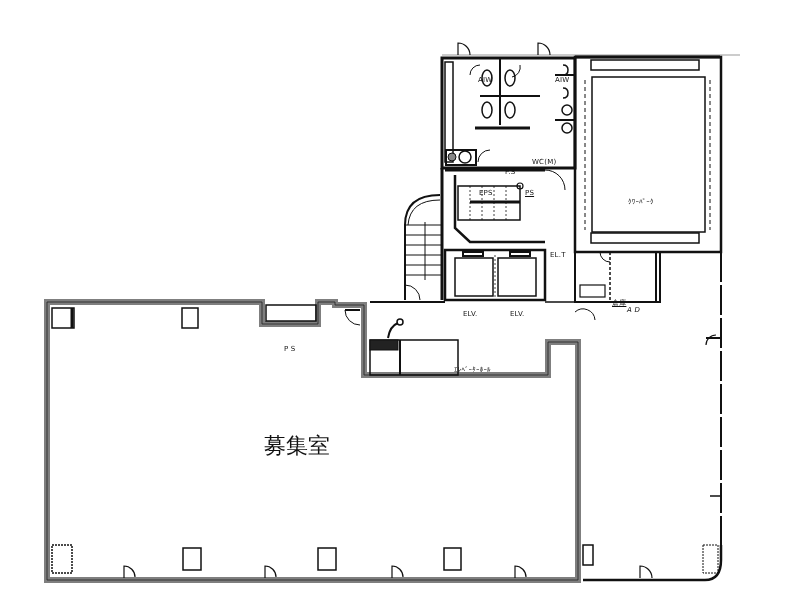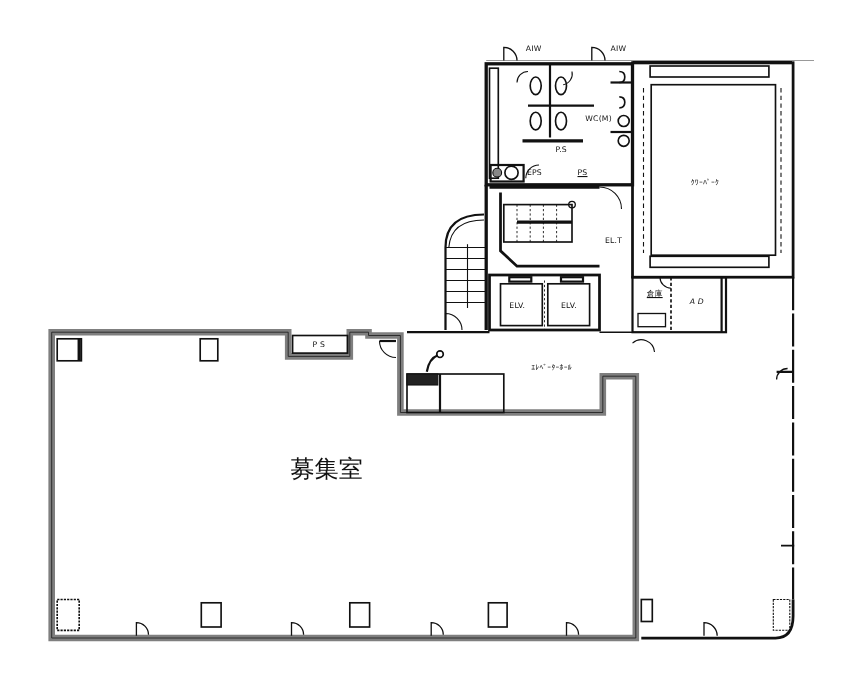--- a/index.html
+++ b/index.html
@@ -1,19 +1,19 @@
 <!DOCTYPE html>
 <html><head>
 <meta charset="utf-8">
 <style>
   html, body { margin: 0; padding: 0; background: #ffffff; }
   body { width: 787px; height: 615px; position: relative; overflow: hidden; font-family: "DejaVu Sans", sans-serif; }
   #plan { position: absolute; left: 0; top: 0; width: 787px; height: 615px; }
   .lbl { position: absolute; color: #111; white-space: nowrap; }
-  .lbl-small { font-size: 7px; font-family: "DejaVu Sans", sans-serif; letter-spacing: 0.2px; }
+  .lbl-small { font-size: 7px; font-family: "DejaVu Sans", sans-serif; letter-spacing: 0.2px; margin-top: 36px; }
   .lbl-main { font-size: 22px; font-family: "DejaVu Sans", sans-serif; color: #111; }
 </style>
 </head>
 <body>
 
 <svg id="plan" viewBox="0 0 787 615" xmlns="http://www.w3.org/2000/svg">
 
   <rect x="0" y="0" width="787" height="615" fill="#ffffff"></rect>
 
   <g stroke="#111" fill="none">
@@ -141,28 +141,28 @@
     <path d="M345,310 a15,15 0 0,0 15,15" stroke-width="1"></path>
     <line x1="345" y1="310" x2="360" y2="310" stroke-width="2"></line>
     <rect x="370" y="340" width="88" height="35" stroke-width="1.5"></rect>
     <rect x="370" y="340" width="28" height="10" fill="#222" stroke-width="1"></rect>
     <line x1="400" y1="340" x2="400" y2="375" stroke-width="2"></line>
     <path d="M388,338 q2,-12 10,-15" stroke-width="2"></path>
     <circle cx="400" cy="322" r="3" stroke-width="1.5"></circle>
   </g>
 </svg>
 
-<div class="lbl lbl-main" style="left:264px; top:412px;">募集室</div>
+<div class="lbl lbl-main" style="left:264px; top:431px;">募集室</div>
 
 <div class="lbl lbl-small" style="left:628px; top:162px;">ｸﾜｰﾊﾟｰｸ</div>
 <div class="lbl lbl-small" style="left:463px; top:274px;">ELV.</div>
 <div class="lbl lbl-small" style="left:510px; top:274px;">ELV.</div>
-<div class="lbl lbl-small" style="left:483px; top:330px;">ｴﾚﾍﾞｰﾀｰﾎｰﾙ</div>
+<div class="lbl lbl-small" style="left:454px; top:330px;">ｴﾚﾍﾞｰﾀｰﾎｰﾙ</div>
 <div class="lbl lbl-small" style="left:284px; top:309px;">P S</div>
-<div class="lbl lbl-small" style="left:532px; top:104px;">WC(M)</div>
+<div class="lbl lbl-small" style="left:532px; top:122px;">WC(M)</div>
 <div class="lbl lbl-small" style="left:505px; top:132px;">P.S</div>
 <div class="lbl lbl-small" style="left:627px; top:270px;font-style:italic;">A D</div>
-<div class="lbl lbl-small" style="left:588px; top:262px;text-decoration:underline;">倉庫</div>
+<div class="lbl lbl-small" style="left:612px; top:262px;text-decoration:underline;">倉庫</div>
 <div class="lbl lbl-small" style="left:478px; top:40px;">AIW</div>
 <div class="lbl lbl-small" style="left:555px; top:40px;">AIW</div>
 <div class="lbl lbl-small" style="left:550px; top:215px;text-align:center;">EL.T</div>
 <div class="lbl lbl-small" style="left:479px; top:153px;">EPS</div>
 <div class="lbl lbl-small" style="left:525px; top:153px;text-decoration:underline;">PS</div>
 
 </body></html>

